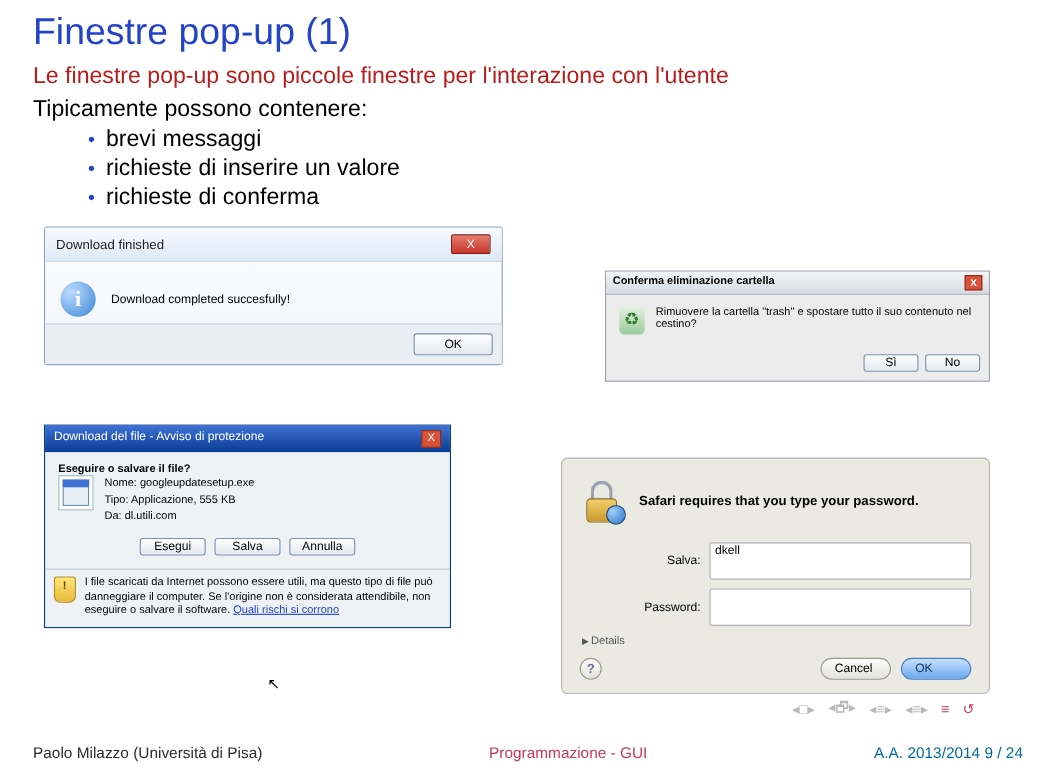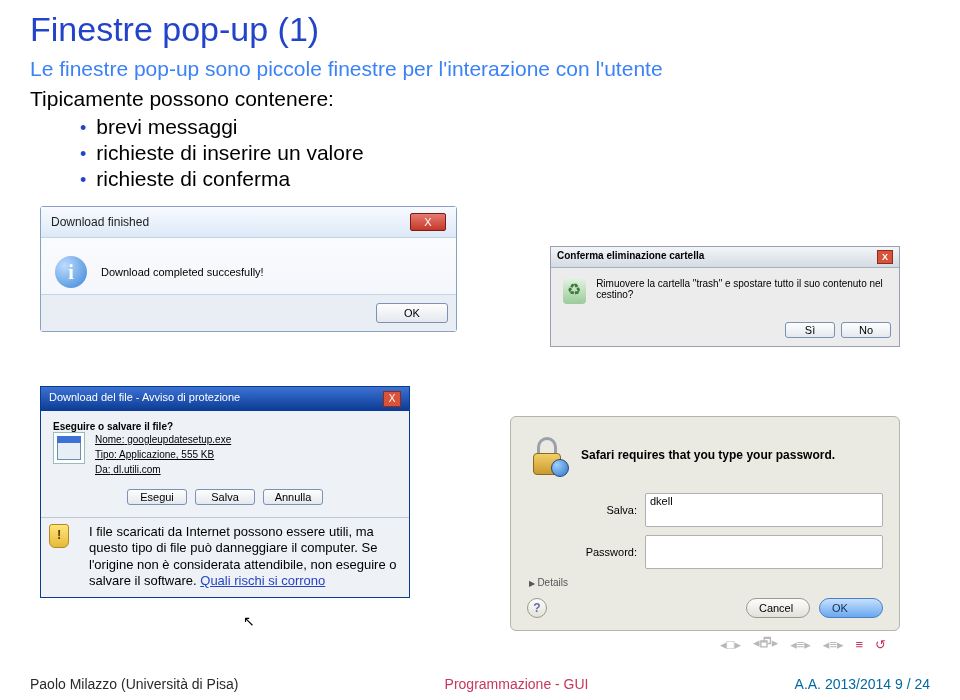--- a/index.html
+++ b/index.html
@@ -18,21 +18,21 @@
     position: relative;
   }
   .title {
     color: #2344c8;
     font-size: 34px;
     font-weight: normal;
     margin-bottom: 8px;
   }
   .body-text {
     font-size: 21px;
-    color: #3b82f6;
+    color: #b91c1c;
     margin-bottom: 6px;
   }
   .sub-text {
     font-size: 21px;
     color: #000000;
     margin-bottom: 4px;
   }
   .bullets {
     margin-left: 50px;
     margin-top: 2px;
@@ -217,43 +217,43 @@
     left:3px; top:3px; right:3px; bottom:3px;
     border:1px solid #6a8db0;
     background:#e8eef5;
   }
   .fileicon::after {
     content:"";
     position:absolute;
     left:3px; top:3px; right:3px; height:7px;
     background:#3d72d4;
   }
-  .dlg3 .meta { line-height: 1.5; text-decoration: underline; }
+  .dlg3 .meta { line-height: 1.5; }
   .dlg3 .meta b { font-weight: normal; }
   .dlg3 .btnrow {
     text-align: center;
     padding: 4px 0 8px 0;
     display: flex;
     gap: 8px;
     justify-content: center;
   }
   .dlg3 .btnrow .winbtn { min-width: 60px; padding: 1px 8px; }
   .cursor {
     position: absolute;
     left: 190px; top: 128px;
     font-size: 14px;
     color:#000;
     pointer-events:none;
   }
   .dlg3 .warnrow {
     border-top: 1px solid #c0c8d2;
     padding: 6px 8px 8px 8px;
     display: flex;
-    gap: 20px;
-    font-size: 13px;
+    gap: 8px;
+    font-size: 10px;
     line-height: 1.25;
   }
   .shield {
     width: 20px; height: 24px;
     background: linear-gradient(#ffe57a,#e8b93a);
     border: 1px solid #b28b1f;
     border-radius: 3px 3px 6px 6px;
     flex-shrink:0;
     position:relative;
   }

